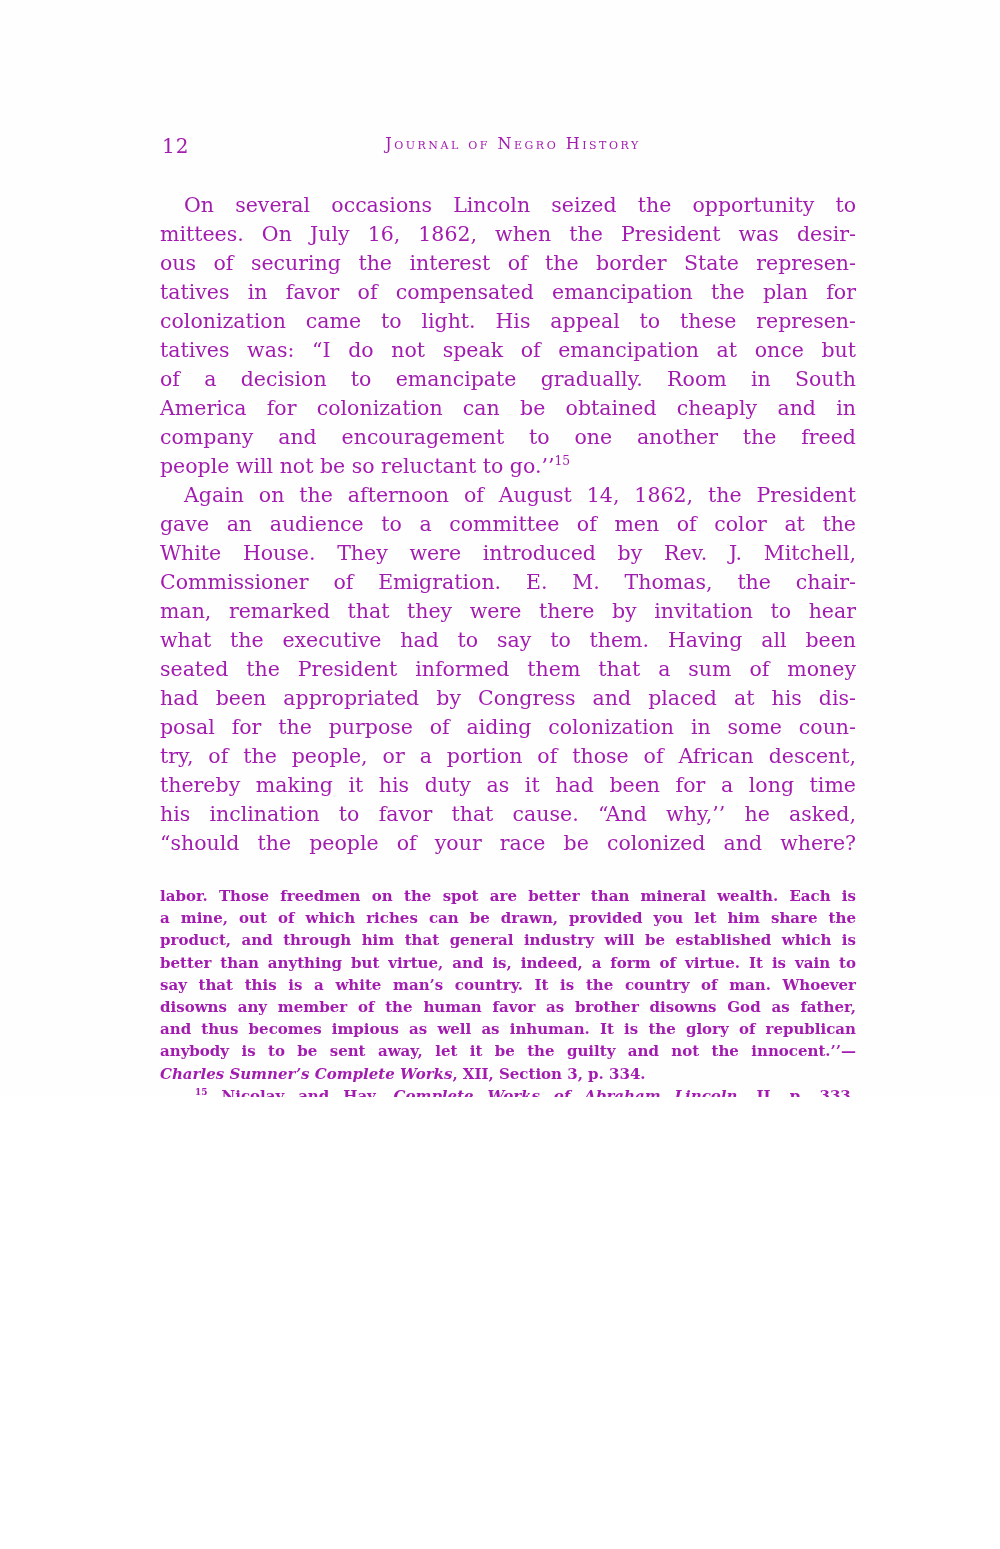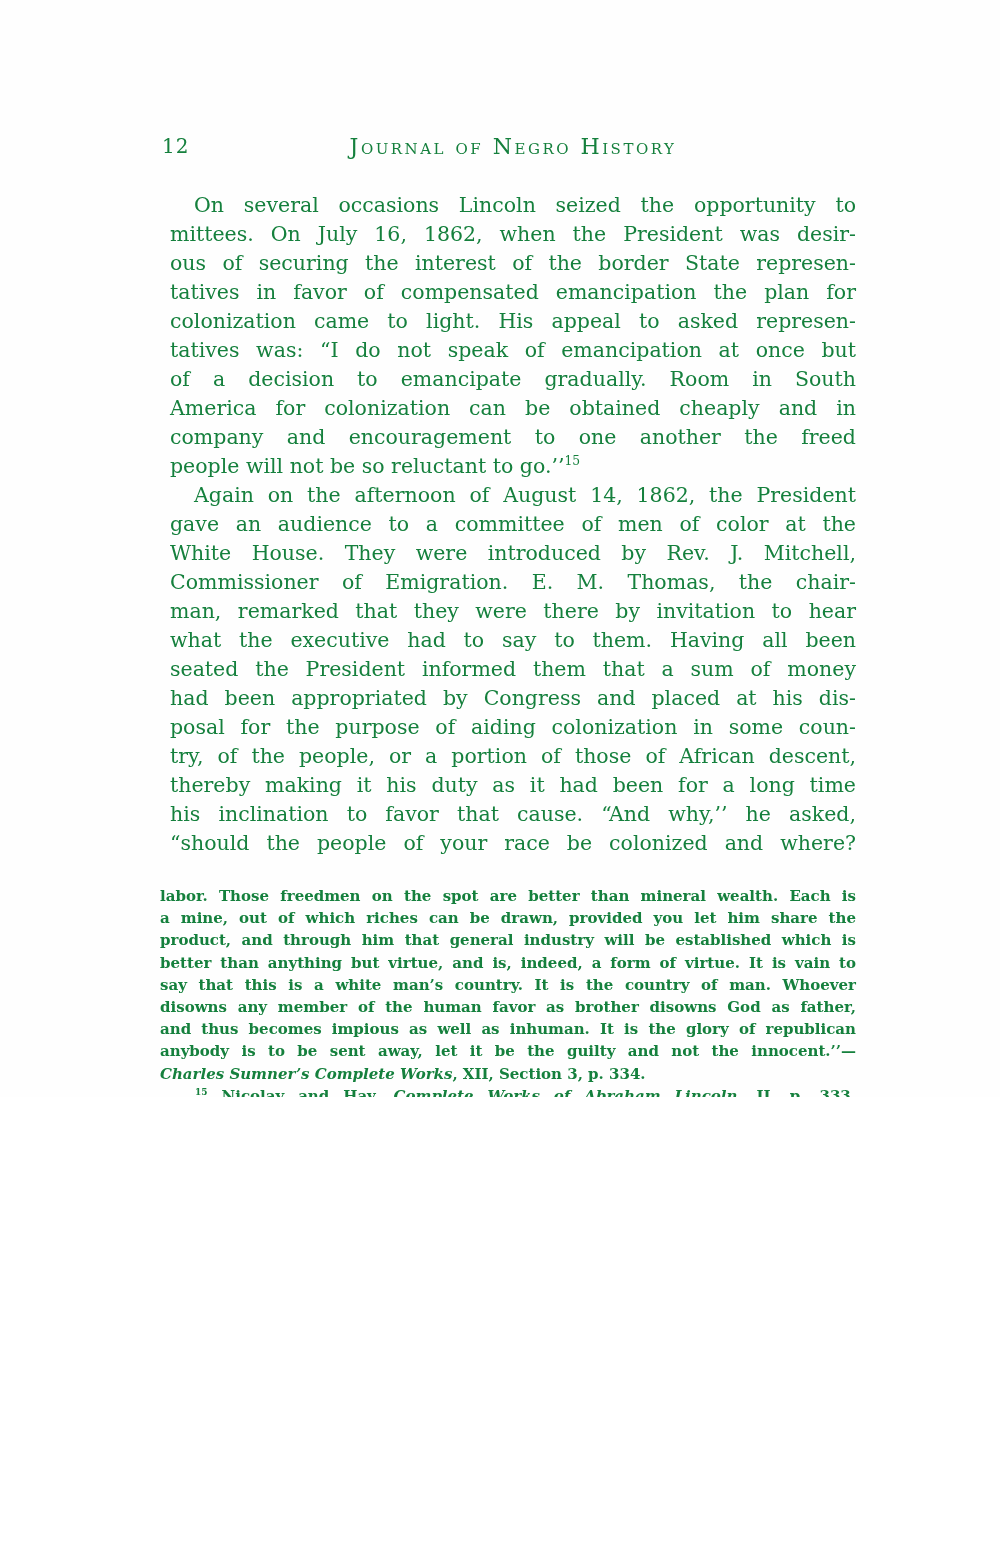--- a/index.html
+++ b/index.html
@@ -4,21 +4,21 @@
 <style>
   html, body { margin: 0; padding: 0; }
   body { background: #ffffff; }
   .page {
     position: relative;
     width: 1000px;
     height: 1097px;
     background: #fefefe;
     overflow: hidden;
     font-family: "DejaVu Serif", "Liberation Serif", serif;
-    color: #15803d;
+    color: #a21caf;
   }
   .content {
     position: absolute;
     left: 160px;
     top: 134px;
     width: 696px;
   }
   header.pagehead {
     position: relative;
     height: 26px;
@@ -26,25 +26,25 @@
   .pagenum {
     position: absolute;
     left: 2px;
     top: 0;
     font-size: 20px;
     letter-spacing: 1px;
   }
   .running-title {
     text-align: center;
     font-variant: small-caps;
-    font-size: 22px;
+    font-size: 16px;
     letter-spacing: 2.5px;
     padding-left: 10px;
   }
-  main.bodytext { margin-top: 31px; margin-left: 10px; }
+  main.bodytext { margin-top: 31px; }
   .para { margin: 0; }
   .bline {
     font-size: 20.5px;
     line-height: 29px;
   }
   .fline {
     font-size: 15px;
     line-height: 22.2px;
   }
   .just {
@@ -70,21 +70,21 @@
     <header class="pagehead">
       <span class="pagenum">12</span>
       <div class="running-title">Journal of Negro History</div>
     </header>
     <main class="bodytext">
         <div class="para">
           <div class="bline just ind"><span>On several occasions Lincoln seized the opportunity to</span></div>
           <div class="bline just"><span>mittees.  On July 16, 1862, when the President was desir-</span></div>
           <div class="bline just"><span>ous of securing the interest of the border State represen-</span></div>
           <div class="bline just"><span>tatives in favor of compensated emancipation the plan for</span></div>
-          <div class="bline just"><span>colonization came to light.  His appeal to asked represen-</span></div>
+          <div class="bline just"><span>colonization came to light.  His appeal to these represen-</span></div>
           <div class="bline just"><span>tatives was: “I do not speak of emancipation at once but</span></div>
           <div class="bline just"><span>of a decision to emancipate gradually.  Room in South</span></div>
           <div class="bline just"><span>America for colonization can be obtained cheaply and in</span></div>
           <div class="bline just"><span>company and encouragement to one another the freed</span></div>
           <div class="bline"><span>people will not be so reluctant to go.’’</span><span class="sup">15</span></div>
         </div>
         <div class="para">
           <div class="bline just ind"><span>Again on the afternoon of August 14, 1862, the President</span></div>
           <div class="bline just"><span>gave an audience to a committee of men of color at the</span></div>
           <div class="bline just"><span>White House.  They were introduced by Rev. J. Mitchell,</span></div>

